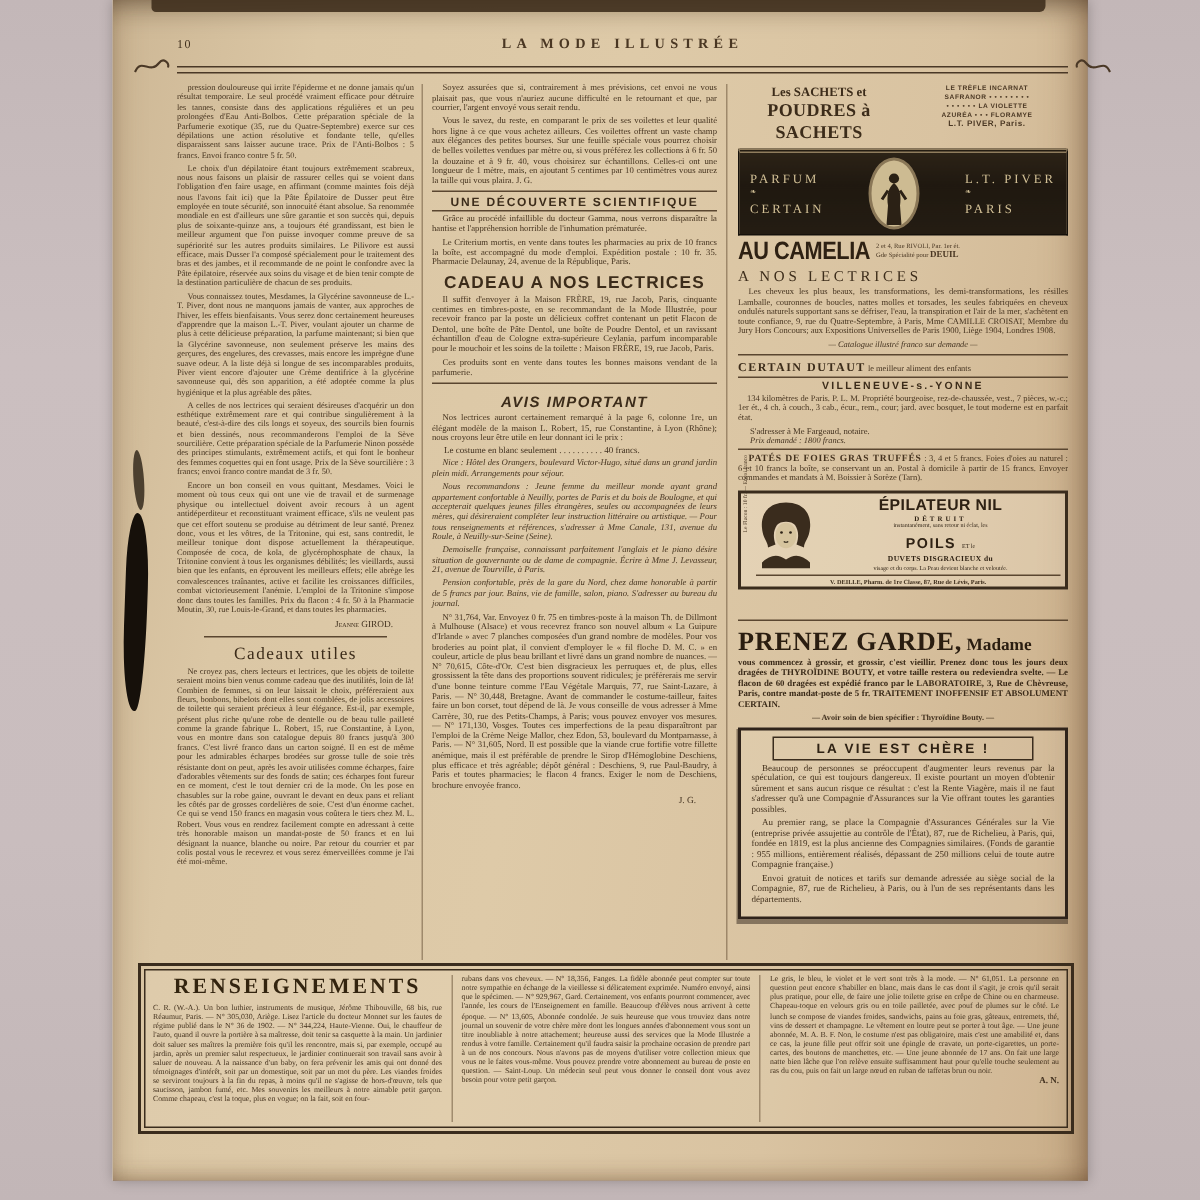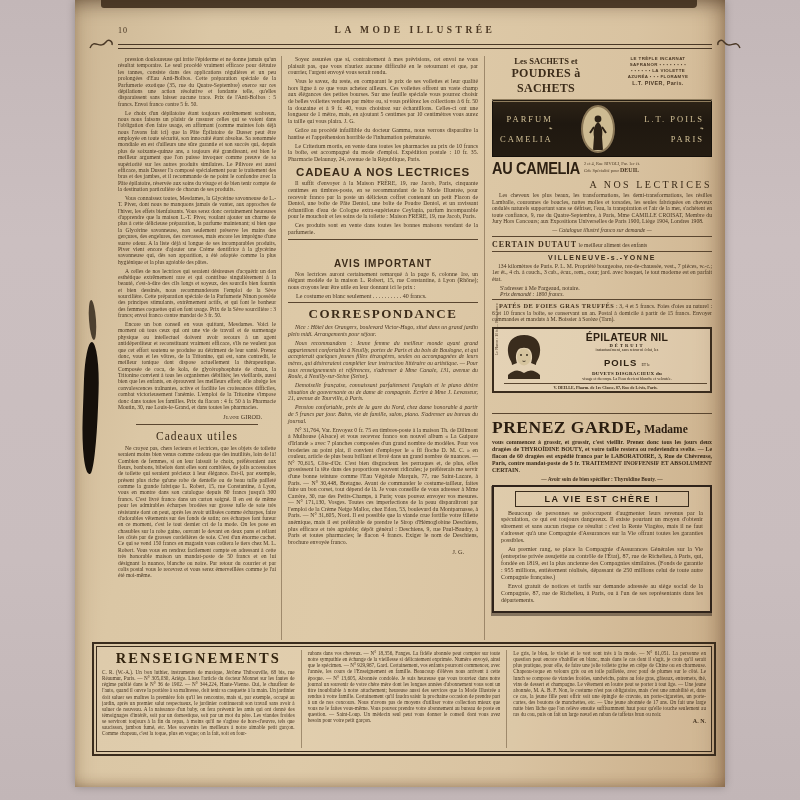--- a/index.html
+++ b/index.html
@@ -43,45 +43,45 @@
   .col-mid p.b{font-size:5.8px;}
   p.bi{font-style:italic;}
   .sig-right{font-size:6.2px;text-align:right;margin:1px 14px 3px 0;font-variant:small-caps;}
   .h-gifts{text-align:center;font-size:11.5px;margin:5px 0 3px;letter-spacing:1px;color:#3c2c1a;}
   .h-rule-top{border-top:1px solid #5a4630;margin:4px 18px 3px;}
 
   .h-sec{font-family:"Liberation Sans",sans-serif;text-align:center;font-weight:bold;color:#3c2c1a;}
   .h-discovery{font-size:8px;letter-spacing:1.2px;border-top:1px solid #5a4630;border-bottom:1px solid #5a4630;
                padding:1.5px 0;margin:3px 0 2px;}
   .h-cadeau{font-size:11.5px;letter-spacing:.8px;margin:4px 0 2px;}
-  .h-avis{font-size:10px;letter-spacing:1px;border-top:1px solid #5a4630;padding-top:18px;margin:3px 0 2px;}
+  .h-avis{font-size:10px;letter-spacing:1px;border-top:1px solid #5a4630;padding-top:7px;margin:3px 0 2px;font-style:italic;}
   .h-corr{font-family:"Liberation Serif",serif;font-size:13px;letter-spacing:1.5px;border-top:1px solid #5a4630;
           padding-top:3px;margin:3px 0 2.5px;font-weight:bold;text-align:center;color:#3c2c1a;}
   .price-line{font-size:6px;margin:1px 0 2px 8px;}
 
   
   .ad-piver{display:flex;gap:4px;margin-bottom:3px;}
   .ad-piver .lft{flex:1;text-align:center;font-weight:bold;color:#3c2c1a;}
   .ad-piver .lft .s1{font-size:8.5px;}
   .ad-piver .lft .s2{font-size:12px;letter-spacing:.3px;}
   .ad-piver .rgt{flex:1;text-align:center;font-family:"Liberation Sans",sans-serif;
                  font-size:4.4px;font-weight:bold;line-height:1.35;letter-spacing:.4px;color:#4a3723;}
   .banner{height:54px;background:linear-gradient(180deg,#2c2216,#1f1810 40%,#241c12);
           border:1px solid #15100a;border-top:3px double #8f7c5d;display:flex;align-items:center;
           justify-content:space-between;padding:0 7px;color:#d2c096;margin-bottom:3px;}
-  .banner .bt{text-align:right;font-size:8.5px;letter-spacing:2px;line-height:1.5;}
+  .banner .bt{text-align:left;font-size:8.5px;letter-spacing:2px;line-height:1.5;}
   .banner .star{font-size:5px;letter-spacing:0;}
   .oval{width:30px;height:44px;border-radius:50%;background:#cdbb92;border:2px solid #8a7757;
         display:flex;align-items:flex-end;justify-content:center;overflow:hidden;}
   .camelia{display:flex;align-items:center;gap:4px;margin:2px 0 3px;}
   .camelia .nm{font-family:"Liberation Sans",sans-serif;font-weight:bold;font-size:14.5px;
                letter-spacing:-.3px;color:#2e2113;transform:scaleY(1.15);}
   .camelia .ad{font-size:4.4px;line-height:1.3;color:#4a3723;}
   .camelia .ad b{font-size:6px;}
-  .h-lect{text-align:right;font-size:10px;letter-spacing:2.5px;margin:2px 0 2px;color:#3c2c1a;}
+  .h-lect{text-align:left;font-size:10px;letter-spacing:2.5px;margin:2px 0 2px;color:#3c2c1a;}
   .cat-line{font-size:5.6px;font-style:italic;text-align:center;margin:1px 0 3px;}
   .farine{border-top:1px solid #5a4630;border-bottom:1px solid #5a4630;padding:2.5px 0;
           font-size:5.6px;margin-bottom:2px;}
   .farine b{font-size:8px;letter-spacing:1px;color:#3c2c1a;}
   .h-villeneuve{text-align:center;font-family:"Liberation Sans",sans-serif;font-weight:bold;
                 font-size:7px;letter-spacing:1.5px;margin:2px 0 1.5px;color:#3c2c1a;}
   .contact{font-size:5.8px;margin:1px 0 0 8px;}
   .price-it{font-size:5.6px;font-style:italic;margin:0 0 2px 8px;}
   .pates{border-top:1px solid #5a4630;padding-top:2.5px;margin-top:2px;}
   .pates b{font-size:6.4px;letter-spacing:.5px;}
@@ -163,32 +163,32 @@
           <div class="sig-right">Jeanne GIROD.</div>
           <div class="h-rule-top"></div>
           <div class="h-gifts">Cadeaux utiles</div>
           <p class="b">Ne croyez pas, chers lecteurs et lectrices, que les objets de toilette seraient moins bien venus comme cadeau que des inutilités, loin de là! Combien de femmes, si on leur laissait le choix, préféreraient aux fleurs, bonbons, bibelots dont elles sont comblées, de jolis accessoires de toilette qui seraient précieux à leur élégance. Est-il, par exemple, présent plus riche qu'une robe de dentelle ou de beau tulle pailleté comme la grande fabrique L. Robert, 15, rue Constantine, à Lyon, vous en montre dans son catalogue depuis 80 francs jusqu'à 300 francs. C'est livré franco dans un carton soigné. Il en est de même pour les admirables écharpes brodées sur grosse tulle de soie très résistante dont on peut, après les avoir utilisées comme écharpes, faire d'adorables vêtements sur des fonds de satin; ces écharpes font fureur en ce moment, c'est le tout dernier cri de la mode. On les pose en chasubles sur la robe gaine, ouvrant le devant en deux pans et reliant les côtés par de grosses cordelières de soie. C'est d'un énorme cachet. Ce qui se vend 150 francs en magasin vous coûtera le tiers chez M. L. Robert. Vous vous en rendrez facilement compte en adressant à cette très honorable maison un mandat-poste de 50 francs et en lui désignant la nuance, blanche ou noire. Par retour du courrier et par colis postal vous le recevrez et vous serez émerveillées comme je l'ai été moi-même.</p>
         </div>
 
         <div class="col-mid">
           <p class="b">Soyez assurées que si, contrairement à mes prévisions, cet envoi ne vous plaisait pas, que vous n'auriez aucune difficulté en le retournant et que, par courrier, l'argent envoyé vous serait rendu.</p>
           <p class="b">Vous le savez, du reste, en comparant le prix de ses voilettes et leur qualité hors ligne à ce que vous achetez ailleurs. Ces voilettes offrent un vaste champ aux élégances des petites bourses. Sur une feuille spéciale vous pourrez choisir de belles voilettes vendues par mètre ou, si vous préférez les collections à 6 fr. 50 la douzaine et à 9 fr. 40, vous choisirez sur échantillons. Celles-ci ont une longueur de 1 mètre, mais, en ajoutant 5 centimes par 10 centimètres vous aurez la taille qui vous plaira.        J. G.</p>
 
+          <div class="h-sec h-discovery">UNE DÉCOUVERTE SCIENTIFIQUE</div>
           <p class="b">Grâce au procédé infaillible du docteur Gamma, nous verrons disparaître la hantise et l'appréhension horrible de l'inhumation prématurée.</p>
           <p class="b">Le Criterium mortis, en vente dans toutes les pharmacies au prix de 10 francs la boîte, est accompagné du mode d'emploi. Expédition postale : 10 fr. 35. Pharmacie Delaunay, 24, avenue de la République, Paris.</p>
 
           <div class="h-sec h-cadeau">CADEAU A NOS LECTRICES</div>
           <p class="b">Il suffit d'envoyer à la Maison FRÈRE, 19, rue Jacob, Paris, cinquante centimes en timbres-poste, en se recommandant de la Mode Illustrée, pour recevoir franco par la poste un délicieux coffret contenant un petit Flacon de Dentol, une boîte de Pâte Dentol, une boîte de Poudre Dentol, et un ravissant échantillon d'eau de Cologne extra-supérieure Ceylania, parfum incomparable pour le mouchoir et les soins de la toilette : Maison FRÈRE, 19, rue Jacob, Paris.</p>
           <p class="b">Ces produits sont en vente dans toutes les bonnes maisons vendant de la parfumerie.</p>
 
           <div class="h-sec h-avis">AVIS IMPORTANT</div>
           <p class="b">Nos lectrices auront certainement remarqué à la page 6, colonne 1re, un élégant modèle de la maison L. Robert, 15, rue Constantine, à Lyon (Rhône); nous croyons leur être utile en leur donnant ici le prix :</p>
           <div class="price-line">Le costume en blanc seulement . . . . . . . . . .   40 francs.</div>
 
-          <div class="h-corr">CORRESPONDANCE</div>
           <p class="b bi">Nice : Hôtel des Orangers, boulevard Victor-Hugo, situé dans un grand jardin plein midi. Arrangements pour séjour.</p>
           <p class="b bi">Nous recommandons : Jeune femme du meilleur monde ayant grand appartement confortable à Neuilly, portes de Paris et du bois de Boulogne, et qui accepterait quelques jeunes filles étrangères, seules ou accompagnées de leurs mères, qui désireraient compléter leur instruction littéraire ou artistique. — Pour tous renseignements et références, s'adresser à Mme Canale, 131, avenue du Roule, à Neuilly-sur-Seine (Seine).</p>
           <p class="b bi">Demoiselle française, connaissant parfaitement l'anglais et le piano désire situation de gouvernante ou de dame de compagnie. Écrire à Mme J. Levasseur, 21, avenue de Tourville, à Paris.</p>
           <p class="b bi">Pension confortable, près de la gare du Nord, chez dame honorable à partir de 5 francs par jour. Bains, vie de famille, salon, piano. S'adresser au bureau du journal.</p>
           <p class="b">N° 31,764, Var. Envoyez 0 fr. 75 en timbres-poste à la maison Th. de Dillmont à Mulhouse (Alsace) et vous recevrez franco son nouvel album « La Guipure d'Irlande » avec 7 planches composées d'un grand nombre de modèles. Pour vos broderies au point plat, il convient d'employer le « fil floche D. M. C. » en couleur, article de plus beau brillant et livré dans un grand nombre de nuances. — N° 70,615, Côte-d'Or. C'est bien disgracieux les perruques et, de plus, elles grossissent la tête dans des proportions souvent ridicules; je préférerais me servir d'une bonne teinture comme l'Eau Végétale Marquis, 77, rue Saint-Lazare, à Paris. — N° 30,448, Bretagne. Avant de commander le costume-tailleur, faites faire un bon corset, tout dépend de là. Je vous conseille de vous adresser à Mme Carrère, 30, rue des Petits-Champs, à Paris; vous pouvez envoyer vos mesures. — N° 171,130, Vosges. Toutes ces imperfections de la peau disparaîtront par l'emploi de la Crème Neige Mallor, chez Edon, 53, boulevard du Montparnasse, à Paris. — N° 31,605, Nord. Il est possible que la viande crue fortifie votre fillette anémique, mais il est préférable de prendre le Sirop d'Hémoglobine Deschiens, plus efficace et très agréable; dépôt général : Deschiens, 9, rue Paul-Baudry, à Paris et toutes pharmacies; le flacon 4 francs. Exiger le nom de Deschiens, brochure envoyée franco.</p>
           <div class="sig-right">J. G.</div>
         </div>
 
         <div class="col-right">
 
@@ -203,31 +203,31 @@
               <div>• • • • • • LA VIOLETTE</div>
               <div>AZURÉA • • • FLORAMYE</div>
               <div style="font-size:5.4px">L.T. PIVER, Paris.</div>
             </div>
           </div>
 
           <div class="banner">
             <div class="bt">
               <div>PARFUM</div>
               <div class="star">❧</div>
-              <div>CAMELIA</div>
+              <div>CERTAIN</div>
             </div>
             <div class="oval">
               <svg width="22" height="38" viewBox="0 0 22 38">
                 <circle cx="11" cy="6" r="3.4" fill="#2b2115"></circle>
                 <path d="M11 9 C7 12,6 18,7 24 L6 37 L16 37 L15 24 C16 18,15 12,11 9 Z" fill="#2b2115"></path>
                 <path d="M7 14 L3 20 M15 14 L19 20" stroke="#2b2115" stroke-width="2"></path>
               </svg>
             </div>
             <div class="bt">
-              <div>L.T. POILS</div>
+              <div>L.T. PIVER</div>
               <div class="star">❧</div>
               <div>PARIS</div>
             </div>
           </div>
 
           <div class="camelia">
             <div class="nm">AU CAMELIA</div>
             <div class="ad">
               <div>2 et 4, Rue RIVOLI, Par. 1er ét.</div>
               <div><span>Gde Spécialité pour </span><b>DEUIL</b></div>

